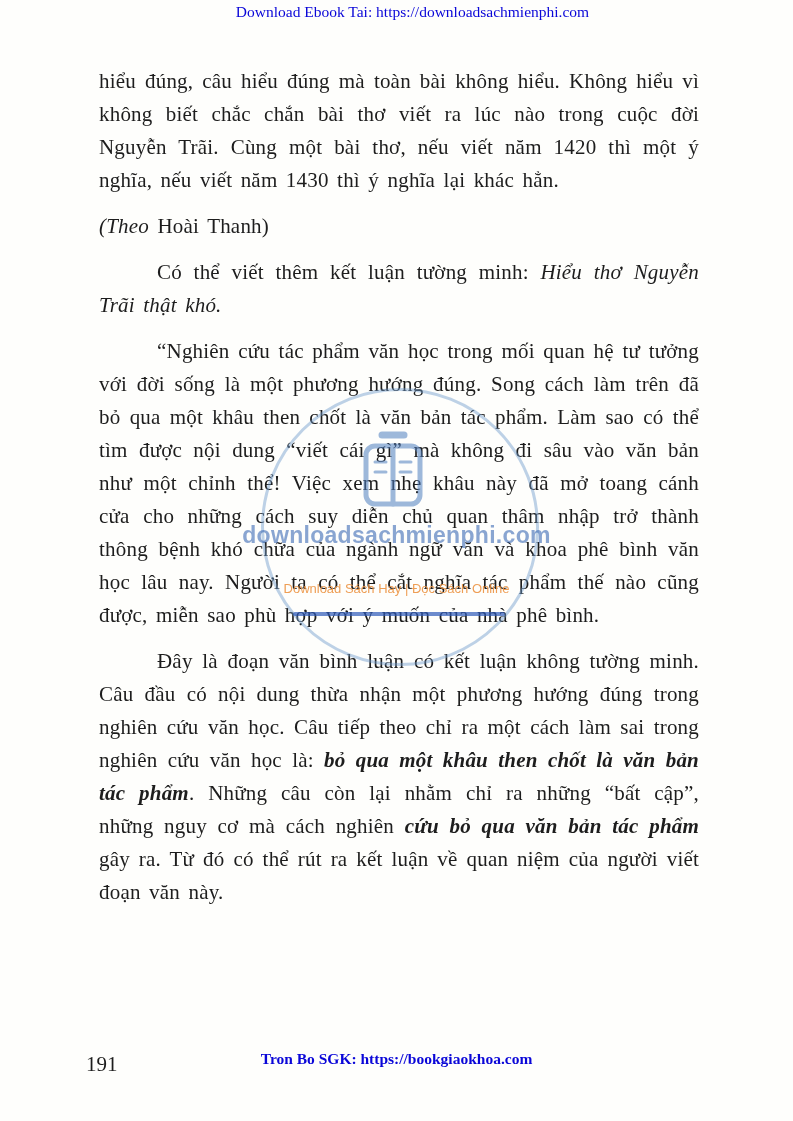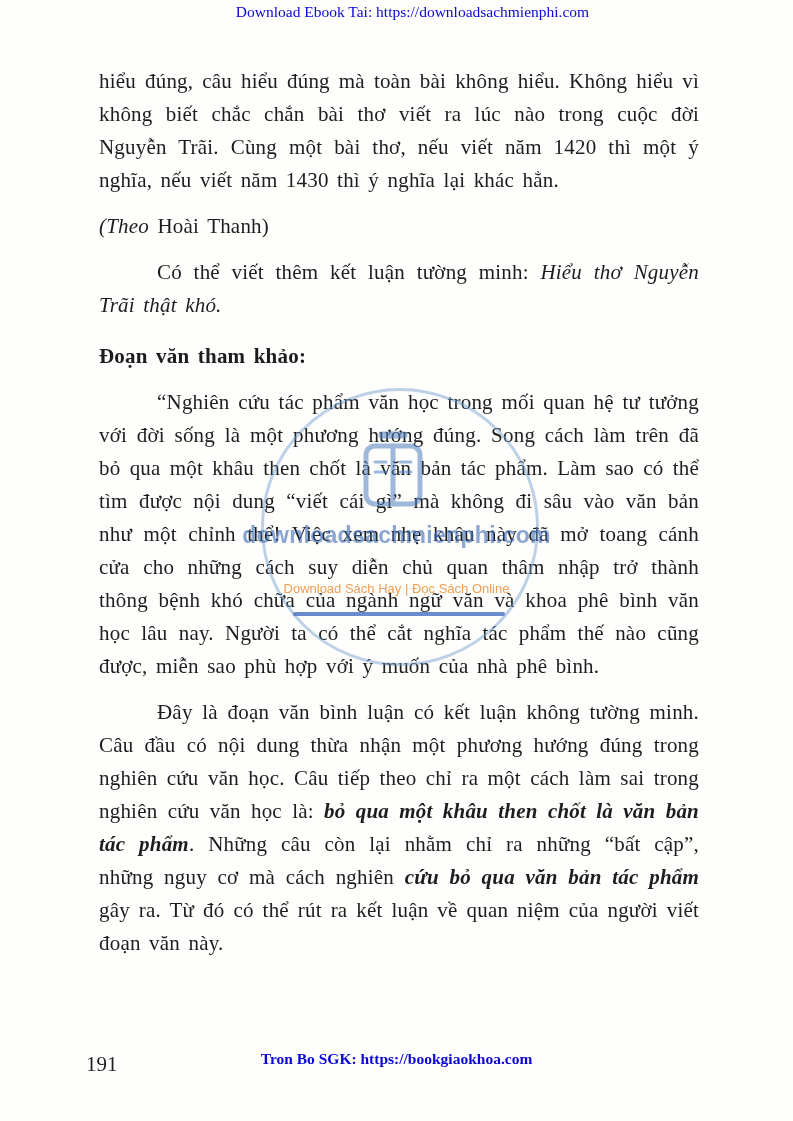--- a/index.html
+++ b/index.html
@@ -56,21 +56,20 @@
 <div class="header-link">Download Ebook Tai: https://downloadsachmienphi.com</div>
 
 <div class="content">
 
   <p>hiểu đúng, câu hiểu đúng mà toàn bài không hiểu. Không hiểu vì không biết chắc chắn bài thơ viết ra lúc nào trong cuộc đời Nguyễn Trãi. Cùng một bài thơ, nếu viết năm 1420 thì một ý nghĩa, nếu viết năm 1430 thì ý nghĩa lại khác hẳn.</p>
 
   <p class="right attr"><span class="it">(Theo</span><span> Hoài Thanh)</span></p>
 
   <p class="indent"><span>Có thể viết thêm kết luận tường minh: </span><span class="it">Hiểu thơ Nguyễn Trãi thật khó.</span></p>
 
-  <p class="heading">Đoạn văn tham khảo:</p>
 
   <p class="indent">“Nghiên cứu tác phẩm văn học trong mối quan hệ tư tưởng với đời sống là một phương hướng đúng. Song cách làm trên đã bỏ qua một khâu then chốt là văn bản tác phẩm. Làm sao có thể tìm được nội dung “viết cái gì” mà không đi sâu vào văn bản như một chỉnh thể! Việc xem nhẹ khâu này đã mở toang cánh cửa cho những cách suy diễn chủ quan thâm nhập trở thành thông bệnh khó chữa của ngành ngữ văn và khoa phê bình văn học lâu nay. Người ta có thể cắt nghĩa tác phẩm thế nào cũng được, miễn sao phù hợp với ý muốn của nhà phê bình.</p>
 
 
 
   <p class="indent"><span>Đây là đoạn văn bình luận có kết luận không tường minh. Câu đầu có nội dung thừa nhận một phương hướng đúng trong nghiên cứu văn học. Câu tiếp theo chỉ ra một cách làm sai trong nghiên cứu văn học là: </span><span class="bi">bỏ qua một khâu then chốt là văn bản tác phẩm</span><span>. Những câu còn lại nhằm chỉ ra những “bất cập”, những nguy cơ mà cách nghiên </span><span class="bi">cứu bỏ qua văn bản tác phẩm</span><span> gây ra. Từ đó có thể rút ra kết luận về quan niệm của người viết đoạn văn này.</span></p>
 
 </div>
 
 <div class="watermark">

